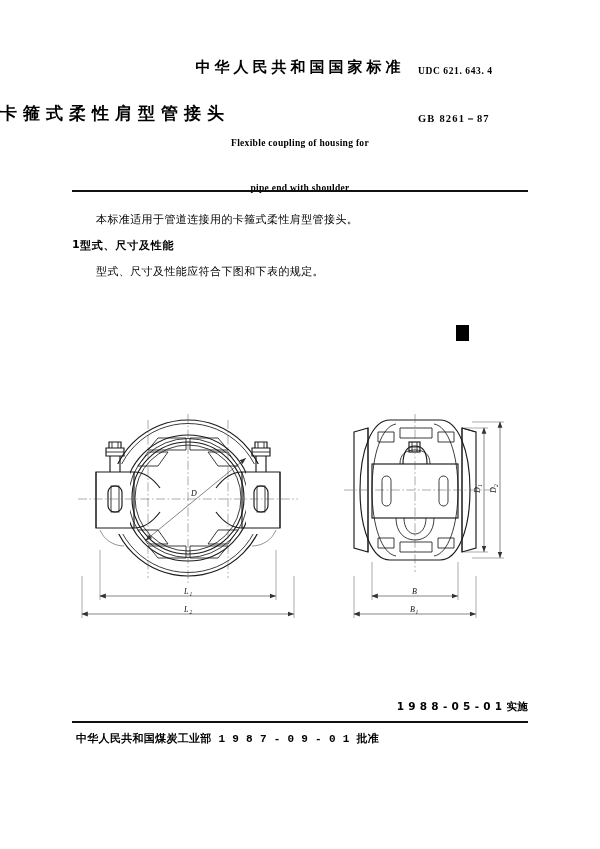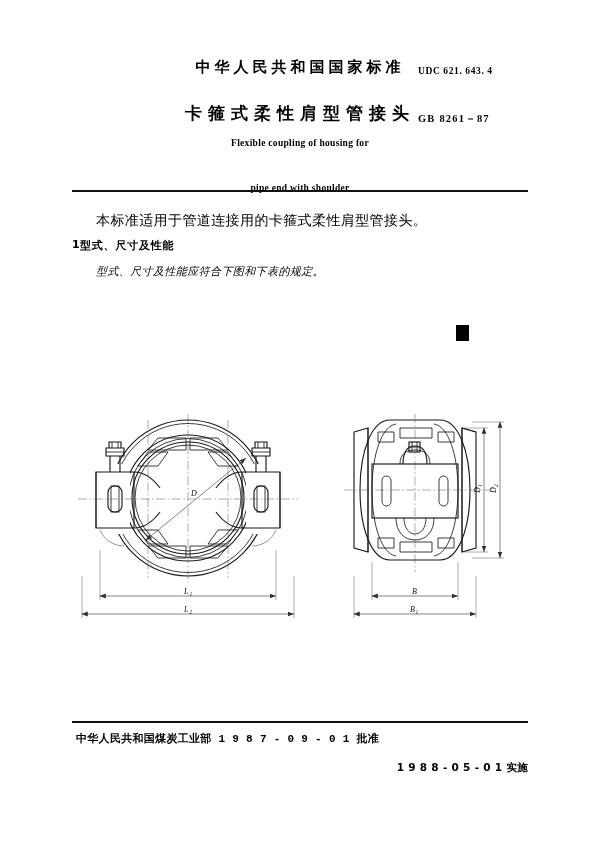--- a/index.html
+++ b/index.html
@@ -31,21 +31,20 @@
     text-align: center;
     font-size: 15px;
     font-weight: bold;
     letter-spacing: 4px;
     font-family: "DejaVu Sans", "Liberation Sans", sans-serif;
   }
   .std-title {
     position: absolute;
     left: 0; top: 102px;
     width: 600px;
-    text-align: center;
     font-size: 17px;
     font-weight: bold;
     letter-spacing: 6px;
     font-family: "DejaVu Sans", "Liberation Sans", sans-serif;
   }
   .std-udc {
     position: absolute;
     left: 418px; top: 66px;
     font-size: 9.5px;
     font-weight: bold;
@@ -85,21 +84,21 @@
     left: 72px; top: 190px;
     width: 456px;
     height: 1.6px;
     background: #111;
   }
 
   
   .body-p1 {
     position: absolute;
     left: 96px; top: 212px;
-    font-size: 14px;
+    font-size: 11px;
     letter-spacing: 0.4px;
     font-family: "DejaVu Sans", "Liberation Sans", sans-serif;
   }
   .clause-num {
     position: absolute;
     left: 72px; top: 238px;
     font-size: 11px;
     font-weight: bold;
     font-family: "DejaVu Sans", "Liberation Sans", sans-serif;
   }
@@ -110,21 +109,20 @@
     font-weight: bold;
     letter-spacing: 0.8px;
     font-family: "DejaVu Sans", "Liberation Sans", sans-serif;
   }
   .body-p2 {
     position: absolute;
     left: 96px; top: 264px;
     font-size: 11px;
     letter-spacing: 0.4px;
     font-family: "DejaVu Sans", "Liberation Sans", sans-serif;
-    font-style: italic;
   }
 
   .page-marker {
     position: absolute;
     left: 456px; top: 325px;
     width: 13px; height: 16px;
     background: #000;
   }
 
   
@@ -146,21 +144,21 @@
   .foot-left {
     position: absolute;
     left: 76px; top: 731px;
     font-size: 11px;
     font-weight: bold;
     letter-spacing: 0.3px;
     font-family: Liberation Mono, monospace;
   }
   .foot-right {
     position: absolute;
-    right: 72px; top: 761px;
+    right: 72px; top: 700px;
     font-size: 10.5px;
     font-weight: bold;
     letter-spacing: 0.3px;
     font-family: "DejaVu Sans", "Liberation Sans", sans-serif;
   }
 </style>
 </head>
 <body>
 
 <div class="page">

